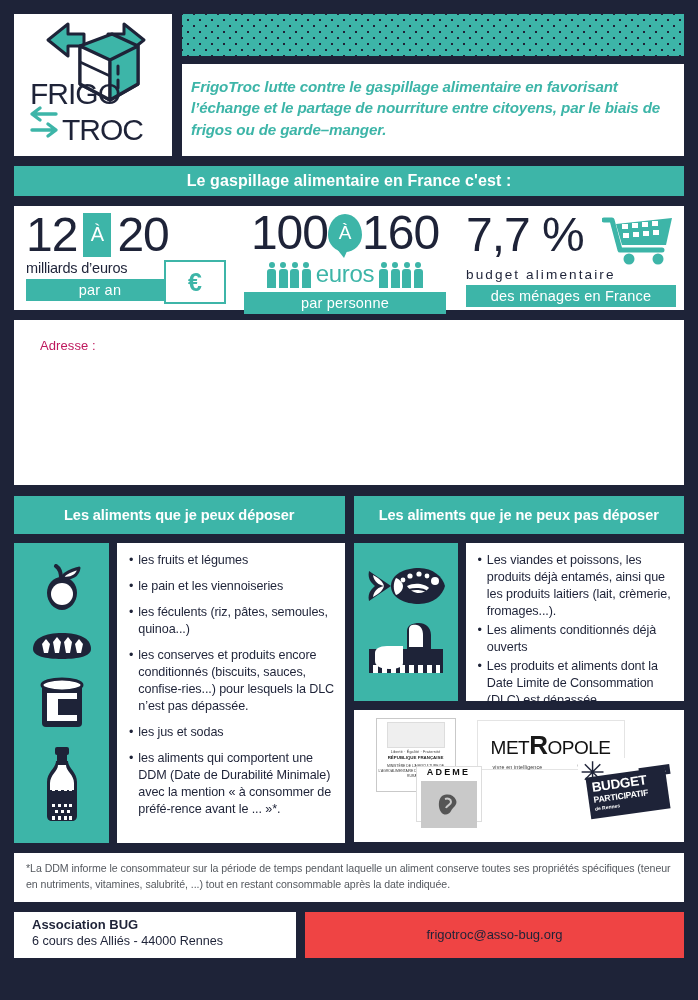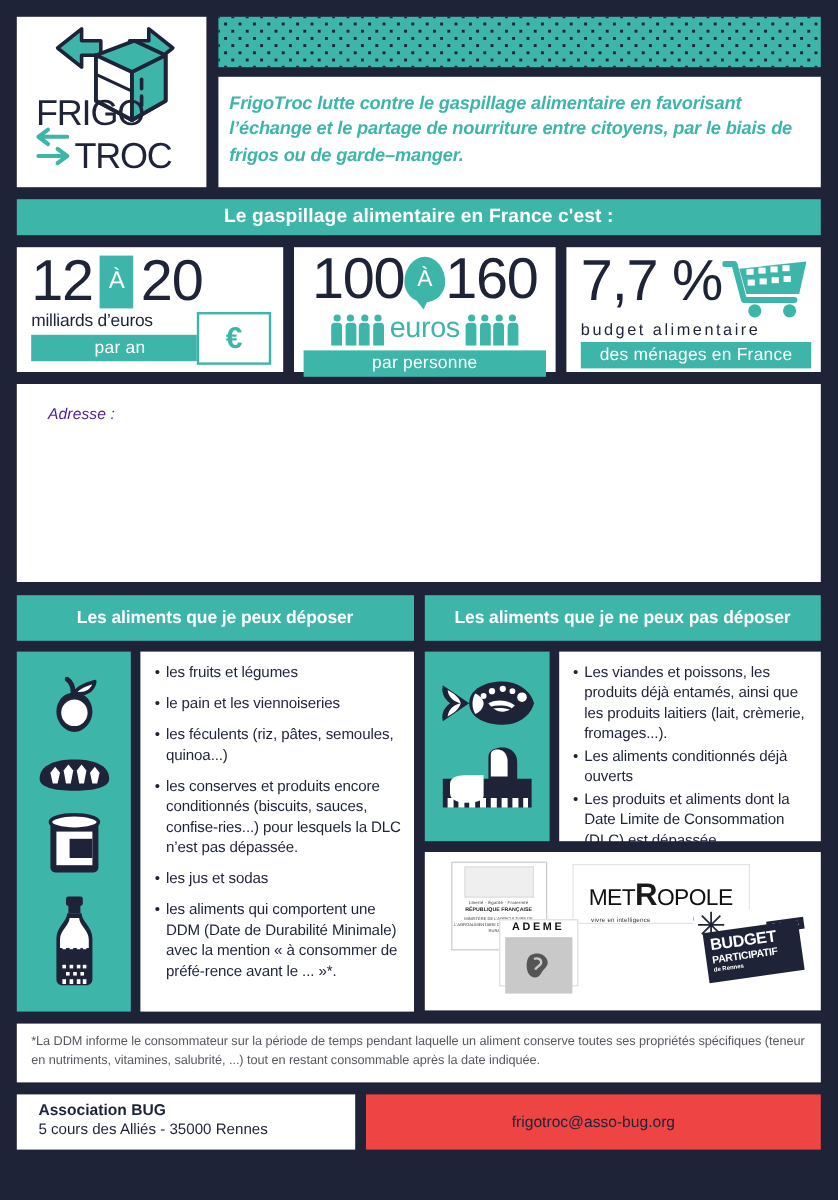--- a/index.html
+++ b/index.html
@@ -23,21 +23,21 @@
     background-size:12px 12px;
     background-position:0 0, 6px 6px;
   }
   .tagline{flex:1;background:#fff;display:flex;align-items:center;padding:6px 16px 10px 9px;box-sizing:border-box;}
   .tagline p{margin:0;color:#3db5a8;font-style:italic;font-weight:bold;font-size:15.2px;line-height:1.42;letter-spacing:-0.15px;}
 
   
   .band{margin-top:10px;background:#3db5a8;height:30px;display:flex;align-items:center;justify-content:center;}
   .band span{color:#fff;font-weight:bold;font-size:16px;letter-spacing:.1px;}
 
-  .stats{margin-top:10px;display:flex;gap:9px;height:104px;}
+  .stats{margin-top:10px;display:flex;height:104px;}
   .stat{background:#fff;position:relative;box-sizing:border-box;}
   .stat1{width:222px;padding:6px 10px 0 12px;}
   .stat2{width:218px;padding:4px 8px 0 8px;}
   .stat3{flex:1;padding:6px 8px 0 12px;}
 
   .bignum{font-size:48px;font-weight:300;color:#1e2338;line-height:.95;letter-spacing:-1px;font-family:"Liberation Sans",sans-serif;}
   .row1{display:flex;align-items:center;gap:6px;}
   .a-chip{background:#3db5a8;color:#fff;font-size:20px;width:28px;height:44px;display:flex;align-items:center;justify-content:center;font-weight:400;}
   .sub1{font-size:14.5px;color:#1e2338;margin-top:2px;letter-spacing:-.2px;}
   .pill{background:#3db5a8;color:#fff;font-size:14.5px;text-align:center;padding:3px 0;letter-spacing:.2px;}
@@ -59,21 +59,21 @@
 
   .stat3 .num-row{display:flex;align-items:flex-start;justify-content:space-between;}
   .spaced{font-size:13.6px;color:#1e2338;letter-spacing:2.1px;margin-top:1px;}
   .stat3 .pill{margin-top:3px;font-size:14.5px;}
 
   
   .cart{width:74px;height:52px;position:relative;margin-top:2px;}
 
   
   .address{margin-top:10px;background:#fff;height:165px;box-sizing:border-box;padding:16px 0 0 26px;}
-  .address span{font-size:13px;color:#4c1d95;letter-spacing:.1px;font-style:italic;}
+  .address span{font-size:13px;color:#be185d;letter-spacing:.1px;}
 
   
   .cols{margin-top:11px;display:flex;gap:9px;}
   .col{flex:1;display:flex;flex-direction:column;}
   .colhead{background:#3db5a8;height:38px;display:flex;align-items:center;justify-content:center;}
   .colhead span{color:#fff;font-weight:bold;font-size:14.6px;letter-spacing:-.1px;}
   .colbody{margin-top:9px;display:flex;gap:8px;}
   .iconcol{background:#3db5a8;display:flex;flex-direction:column;align-items:center;justify-content:space-around;box-sizing:border-box;}
   .iconcol.left{width:95px;height:300px;padding:14px 0;}
   .iconcol.right{width:104px;height:158px;padding:14px 0;}
@@ -417,20 +417,20 @@
     </div>
   </div>
 
   <div class="footnote">
     <p>*La DDM informe le consommateur sur la période de temps pendant laquelle un aliment conserve toutes ses propriétés spécifiques (teneur en nutriments, vitamines, salubrité, ...) tout en restant consommable après la date indiquée.</p>
   </div>
 
   <div class="footer">
     <div class="f-assoc">
       <div class="l1">Association BUG</div>
-      <div class="l2">5 cours des Alliés - 35000 Rennes</div>
+      <div class="l2">6 cours des Alliés - 44000 Rennes</div>
     </div>
     <div class="f-mail">
       <span>frigotroc@asso-bug.org</span>
     </div>
   </div>
 
 </div>
 
 </body></html>

